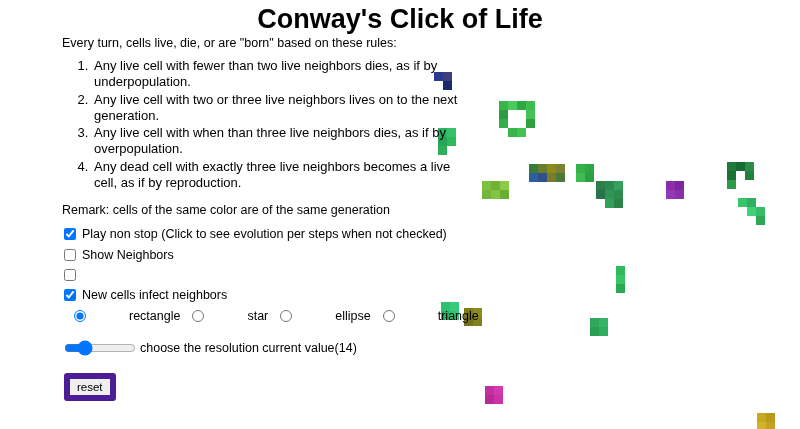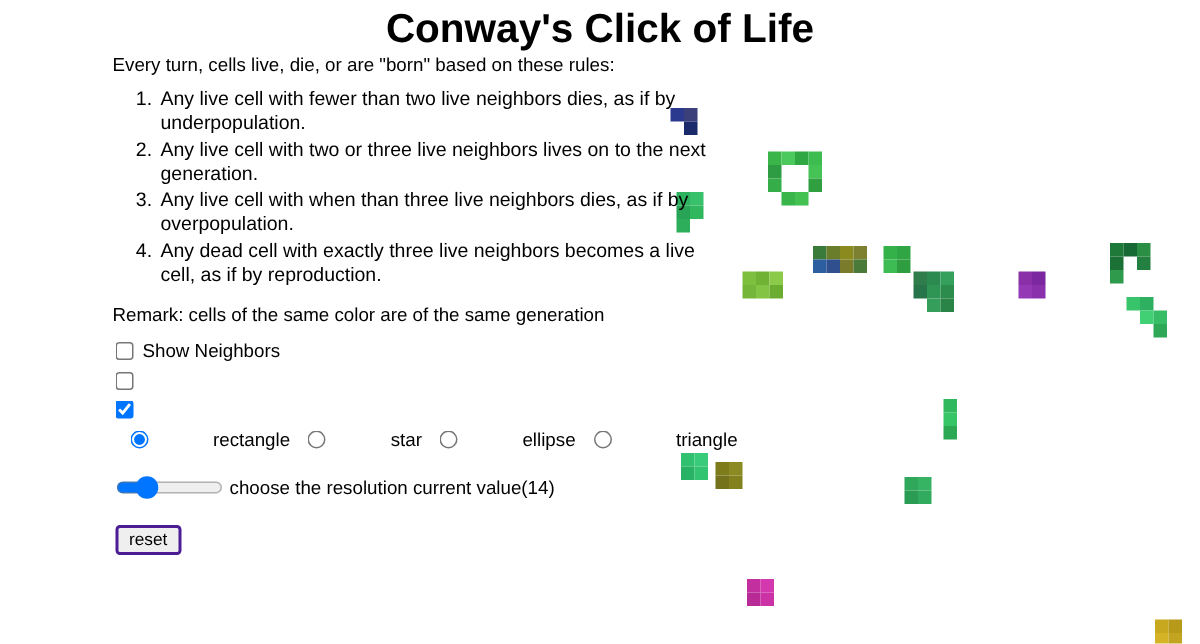--- a/index.html
+++ b/index.html
@@ -20,21 +20,21 @@
     text-align: center;
     font-size: 27px;
     font-weight: bold;
     font-family: "Liberation Sans", sans-serif;
     margin: 4px 0 10px 0;
     letter-spacing: 0px;
   }
   #content {
     position: absolute;
     top: 36px;
-    left: 13px;
+    left: 0;
     width: 644px;
     height: 393px;
   }
   #left-col {
     position: absolute;
     left: 62px;
     top: 0;
     width: 400px;
   }
   .intro-line {
@@ -101,21 +101,21 @@
   }
   #reset-row {
     margin-top: 18px;
     margin-left: 2px;
   }
   #reset-button {
     font-family: "Liberation Sans", sans-serif;
     font-size: 11.5px;
     padding: 2px 7px;
     background: #efefef;
-    border: 2px solid #4c1d95;
+    border: 6px solid #4c1d95;
     border-radius: 3px;
     color: #000;
   }
   #board {
     position: absolute;
     left: 0;
     top: 0;
     width: 800px;
     height: 393px;
     pointer-events: none;
@@ -224,33 +224,38 @@
 
     <ol class="rules">
       <li>Any live cell with fewer than two live neighbors dies, as if by underpopulation.</li>
       <li>Any live cell with two or three live neighbors lives on to the next generation.</li>
       <li>Any live cell with when than three live neighbors dies, as if by overpopulation.</li>
       <li>Any dead cell with exactly three live neighbors becomes a live cell, as if by reproduction.</li>
     </ol>
 
     <div class="remark">Remark: cells of the same color are of the same generation</div>
 
+    <div class="check-row">
+      <input type="checkbox" checked="" style="">
+      <span>Play non stop (Click to see evolution per steps when not checked)</span>
+    </div>
 
 
     <div class="check-row">
       <input type="checkbox" style="">
       <span>Show Neighbors</span>
     </div>
 
     <div class="check-row">
       <input type="checkbox" style="">
     </div>
 
     <div class="check-row">
       <input type="checkbox" checked="" style="">
+      <span>New cells infect neighbors</span>
     </div>
 
     <div class="radio-row">
       <label class="radio-item">
         <input type="radio" name="shape" checked="" style="">
         <span>rectangle</span>
       </label>
       <label class="radio-item">
         <input type="radio" name="shape" style="">
         <span>star</span>

